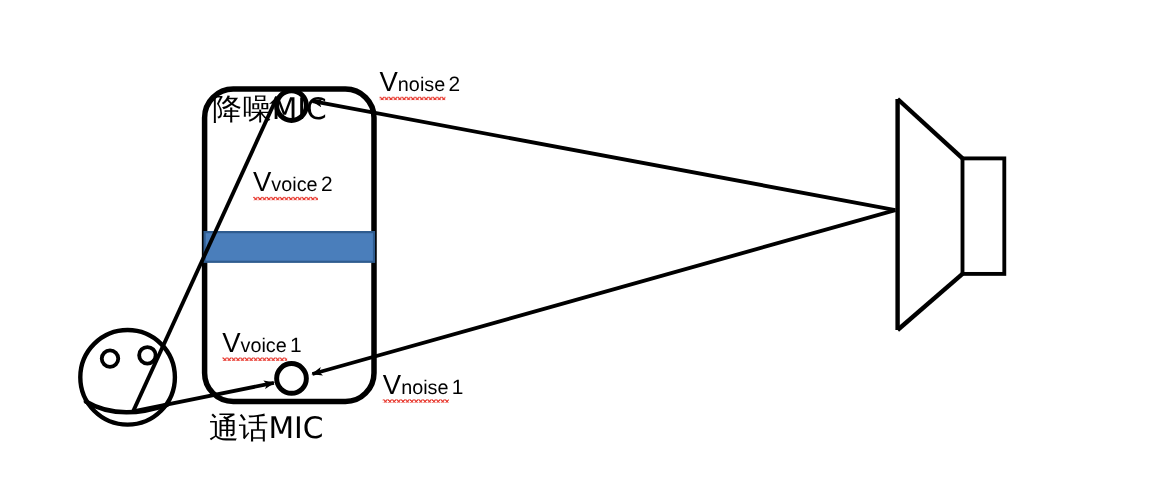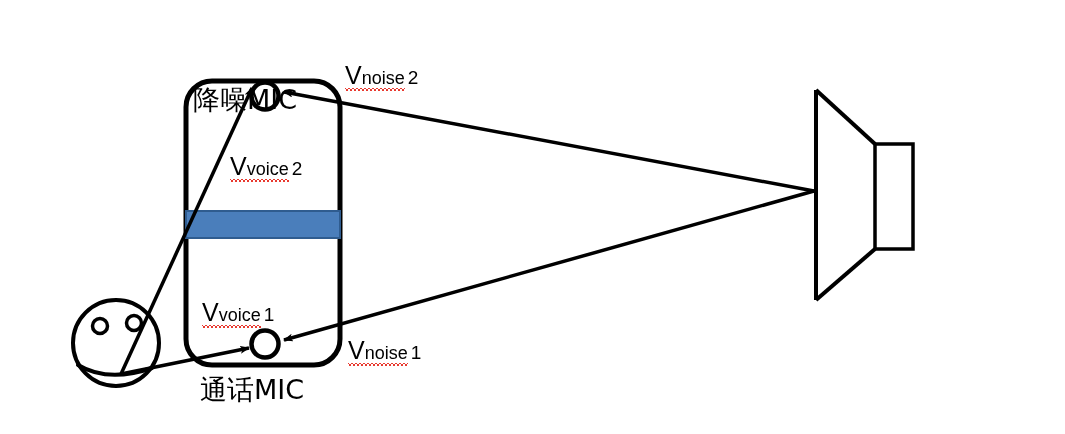--- a/index.html
+++ b/index.html
@@ -122,21 +122,21 @@
     </g>
 
     <g>
       <line x1="121" y1="374" x2="252" y2="88" stroke="#000000" stroke-width="3.5" marker-end="url(#arrowhead)"></line>
       <line x1="121" y1="374" x2="249" y2="348" stroke="#000000" stroke-width="3.5" marker-end="url(#arrowhead)"></line>
     </g>
   </svg>
 
   <div class="label label-cn" style="left:193px; top:38px;margin-top:48px;">降噪MIC</div>
 
-  <div class="label label-cn" style="left:200px; top:376px;">通话MIC</div>
+  <div class="label label-cn" style="left:190px; top:376px;">通话MIC</div>
 
 
   <div class="label vlabel" style="left:345px; top:63px;">
     <span class="spell"><span class="big">V</span><span class="sub">noise</span></span><span class="idx">2</span>
   </div>
 
   <div class="label vlabel" style="left:230px; top:154px;">
     <span class="spell"><span class="big">V</span><span class="sub">voice</span></span><span class="idx">2</span>
   </div>
 

